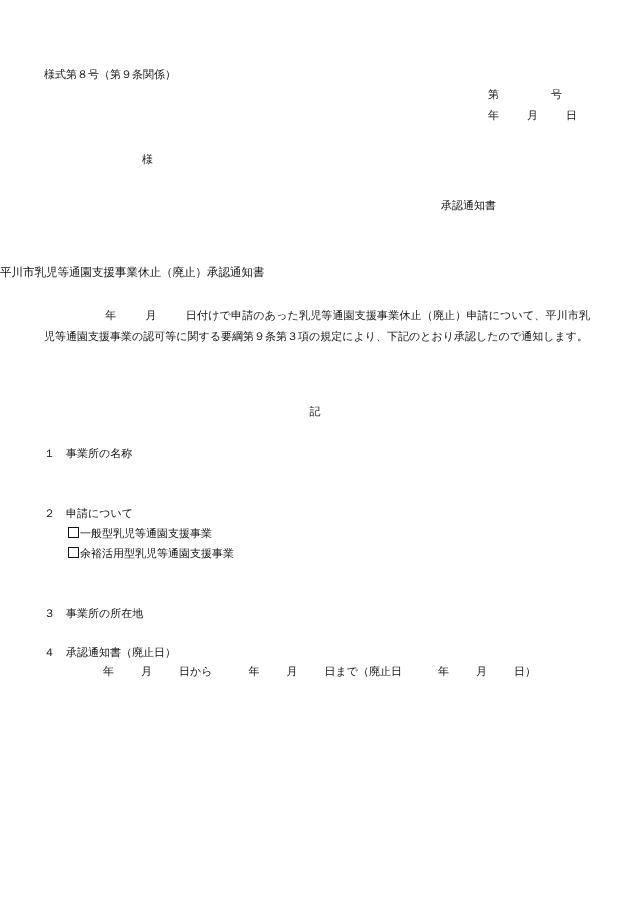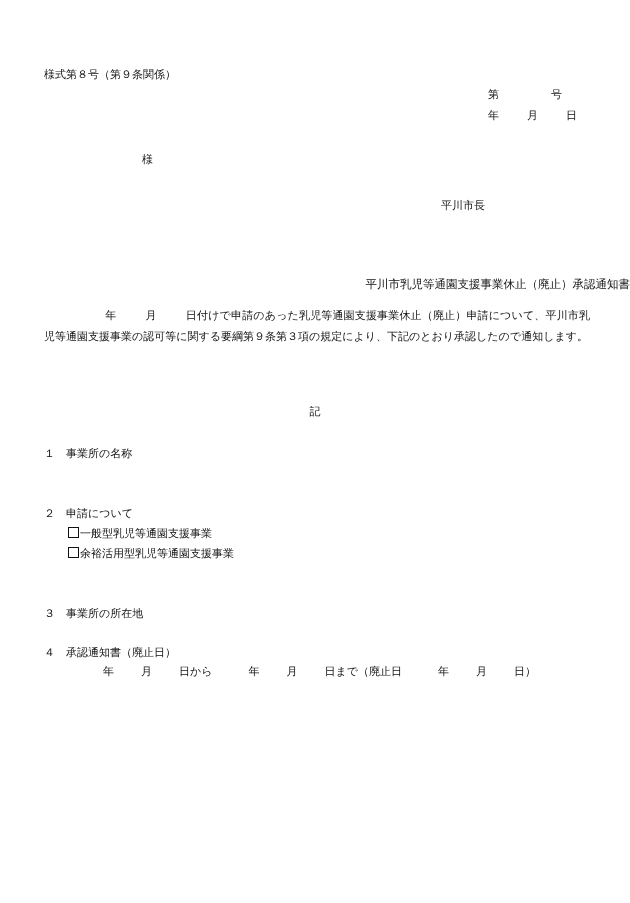--- a/index.html
+++ b/index.html
@@ -14,21 +14,21 @@
     }
     .abs { position: absolute; white-space: nowrap; }
     .form-no { left: 44px; top: 67px; }
     .doc-no { left: 488px; top: 87px; }
     .doc-no .lbl2 { margin-left: 52px; }
     .doc-date { left: 488px; top: 108px; }
     .doc-date span { display: inline-block; }
     .doc-date .gap { width: 28px; }
     .addressee { left: 142px; top: 152px; }
     .issuer { left: 441px; top: 198px; }
-    .title { left: 0; width: 630px; text-align: right; top: 277px; font-size: 11.5px; }
+    .title { left: 0; width: 630px; text-align: left; top: 265px; font-size: 11.5px; }
     .body-text { left: 44px; top: 305px; width: 546px; white-space: normal; line-height: 21px; text-align: justify; }
     .ki { left: 0; width: 630px; text-align: center; top: 404px; }
     .item { left: 44px; }
     .item .num { display: inline-block; width: 22px; }
     .sub { left: 68px; text-align: center; }
     .period { left: 103px; top: 664px; }
     .period span { display: inline-block; }
     .checkbox {
       display: inline-block; width: 9px; height: 9px;
       border: 1px solid #111; margin-right: 1px; vertical-align: -1px;
@@ -42,21 +42,21 @@
 <div class="abs doc-no">
   <span>第</span><span class="lbl2">号</span>
 </div>
 
 <div class="abs doc-date">
   <span>年</span><span class="gap"></span><span>月</span><span class="gap"></span><span>日</span>
 </div>
 
 <div class="abs addressee">様</div>
 
-<div class="abs issuer">平川市長</div>
+<div class="abs issuer">承認通知書</div>
 
 <div class="abs title">平川市乳児等通園支援事業休止（廃止）承認通知書</div>
 
 <div class="abs body-text">
   <span style="display:inline-block;width:61px;"></span><span>年</span><span style="display:inline-block;width:29px;"></span><span>月</span><span style="display:inline-block;width:29px;"></span><span>日付けで申請のあった乳児等通園支援事業休止（廃止）申請について、平川市乳児等通園支援事業の認可等に関する要綱第９条第３項の規定により、下記のとおり承認したので通知します。</span>
 </div>
 
 <div class="abs ki">記</div>
 
 <div class="abs item" style="top:446px;">

